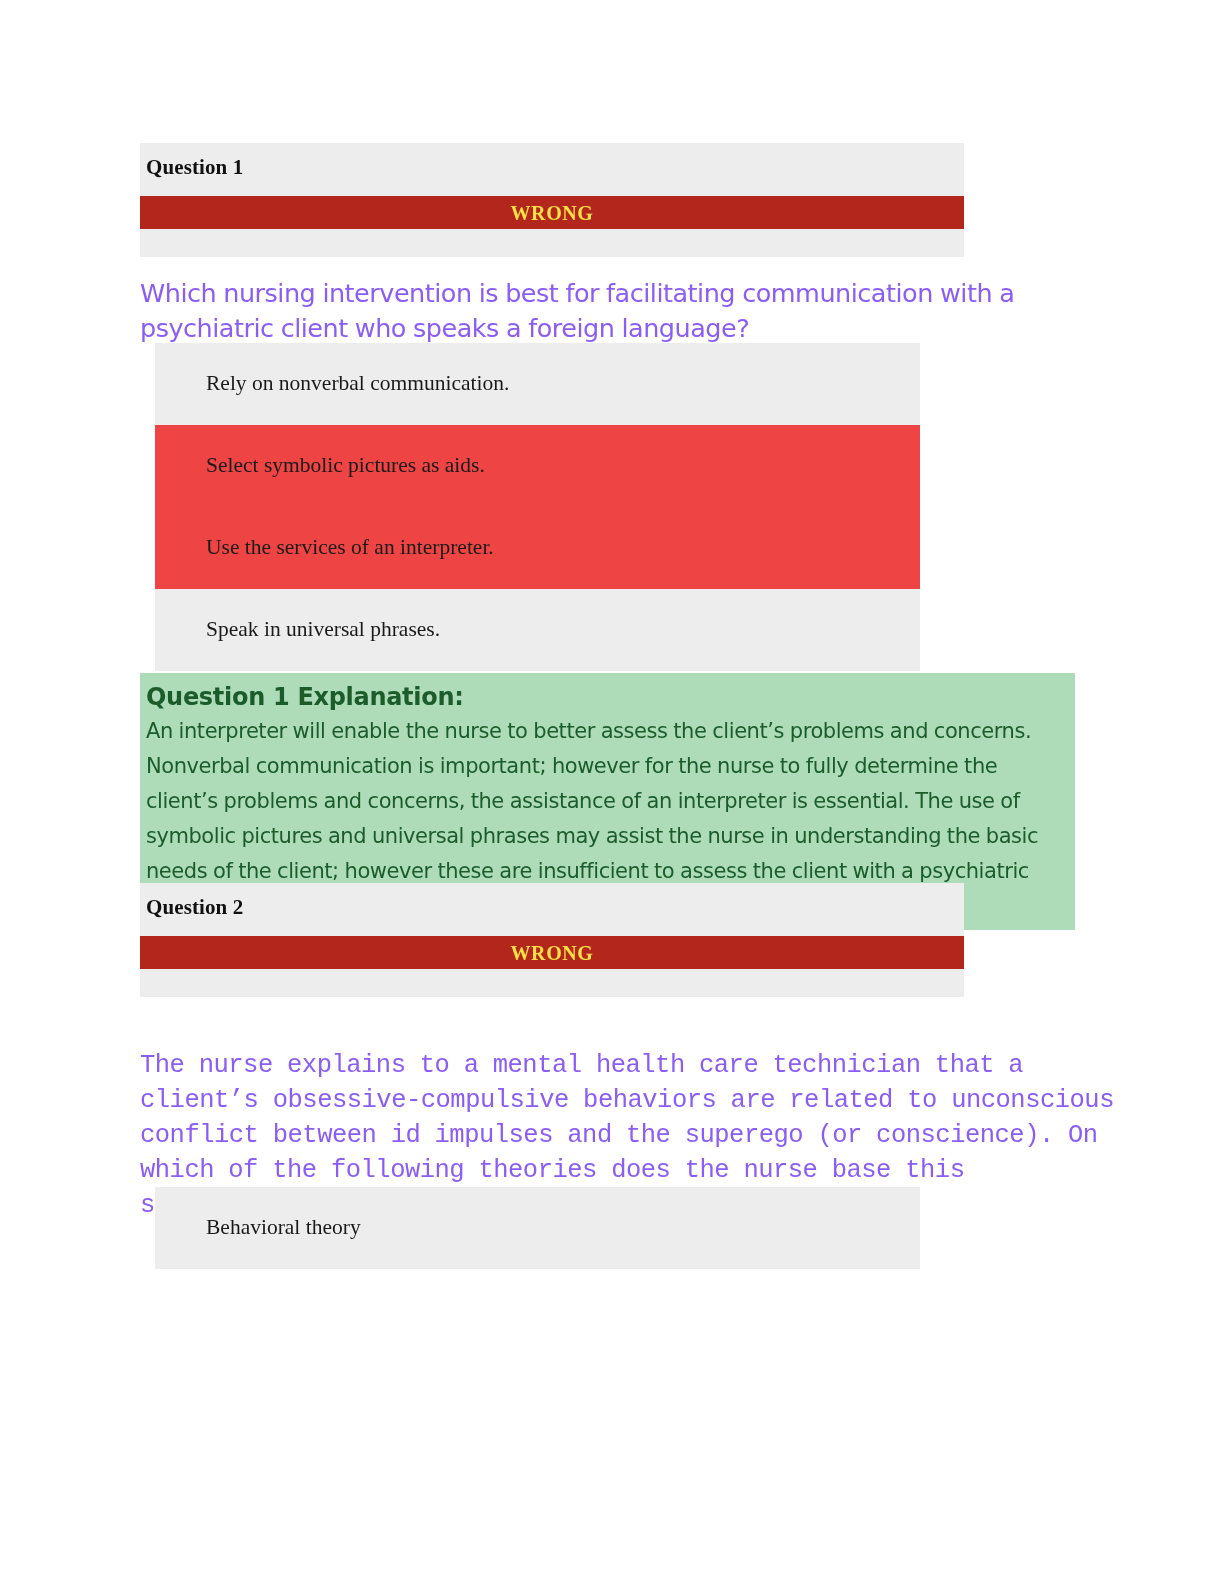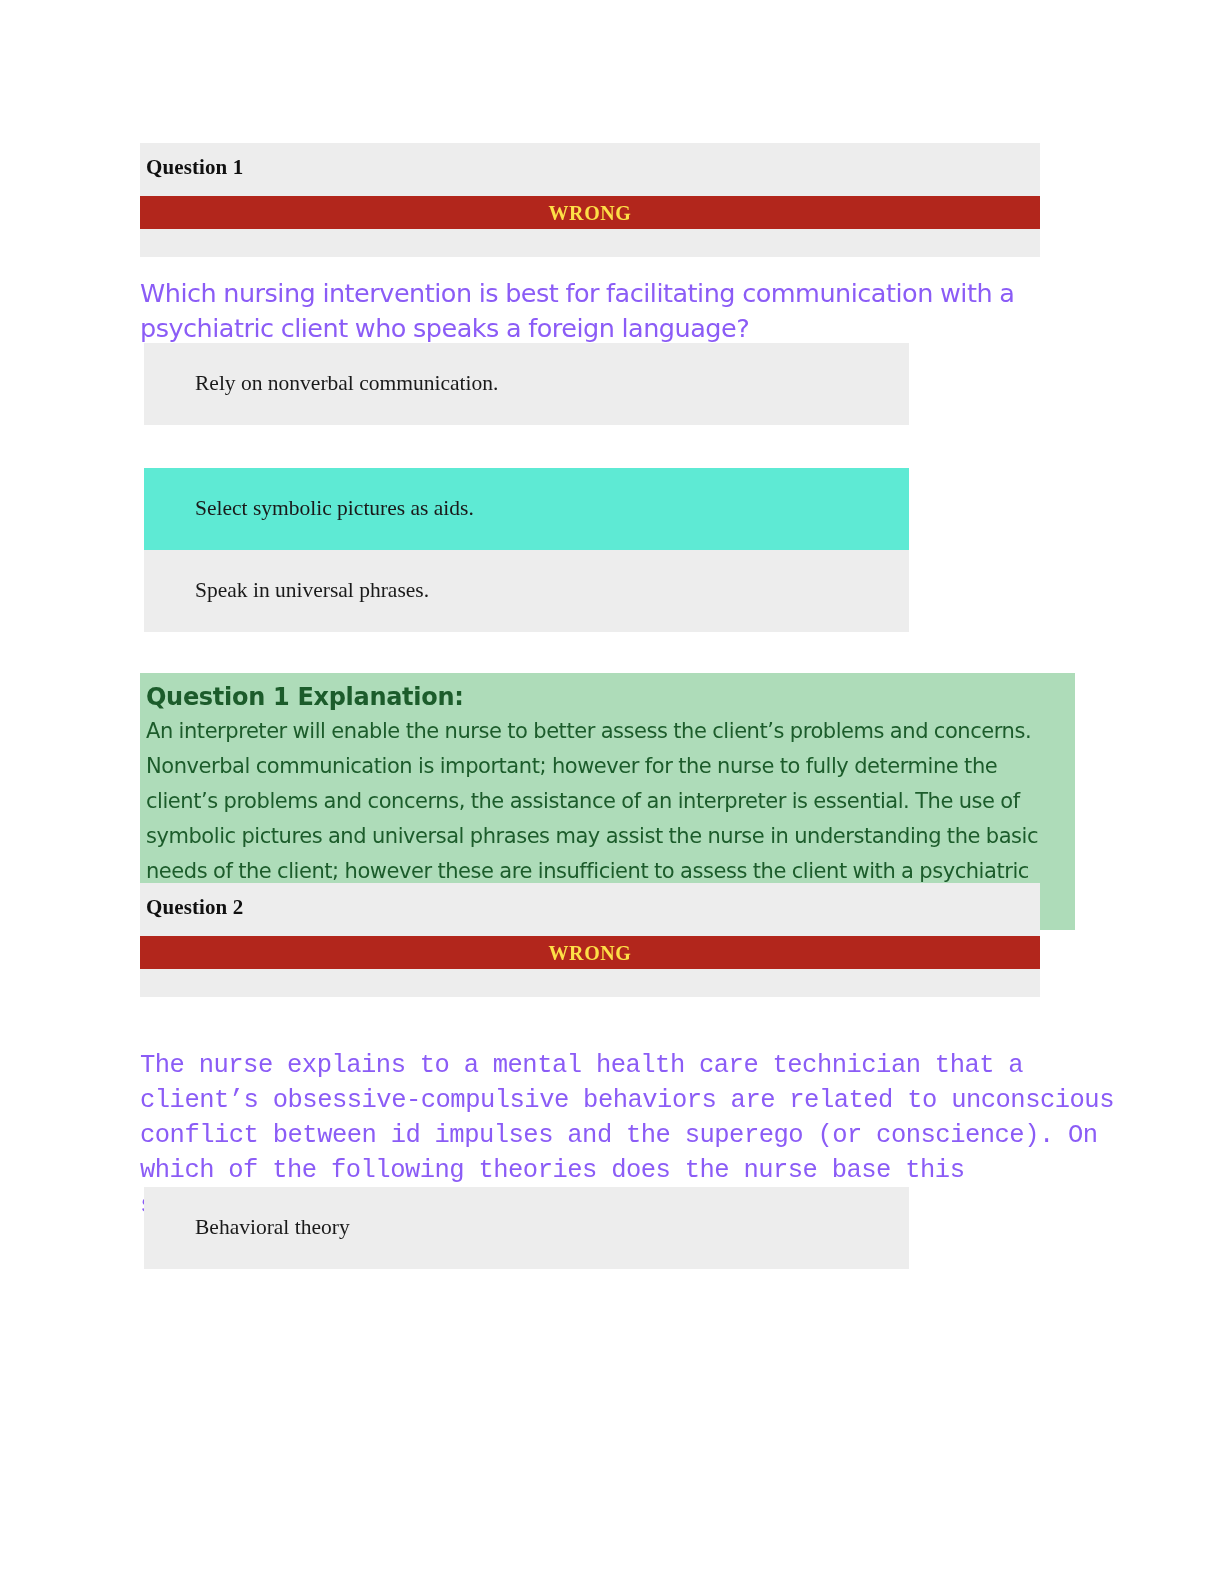--- a/index.html
+++ b/index.html
@@ -22,21 +22,21 @@
     top: 0;
     width: 1224px;
     height: 1584px;
     overflow: hidden;
   }
 
   
   .q-header {
     position: absolute;
     left: 140px;
-    width: 900px;
+    width: 824px;
     background: #ededed;
   }
   .q-header-label {
     font-family: "Liberation Serif", "DejaVu Serif", serif;
     font-weight: bold;
     font-size: 21px;
     color: #111111;
     padding: 14px 0 0 6px;
     line-height: 1.0;
     letter-spacing: 0.1px;
@@ -71,31 +71,31 @@
     line-height: 35px;
     color: #8b5cf6;
     font-weight: 400;
     letter-spacing: -0.5px;
     word-spacing: -0.5px;
   }
 
   
   .answers {
     position: absolute;
-    left: 144px;
+    left: 155px;
     width: 765px;
   }
   .answer-row {
     height: 82px;
     display: flex;
     align-items: center;
     box-sizing: border-box;
   }
   .answer-row.shaded { background: #ededed; }
-  .answer-row.plain  { background: #5eead4; margin-top: 43px; }
+  .answer-row.plain  { background: #ef4444; }
   .answer-text {
     font-family: "Liberation Serif", "DejaVu Serif", serif;
     font-size: 21.5px;
     color: #1a1a1a;
     padding-left: 51px;
     line-height: 1.2;
   }
 
   
   .explanation {
@@ -137,25 +137,25 @@
 
   <div class="q-stem" style="top:276px;">Which nursing intervention is best for facilitating communication with a psychiatric client who speaks a foreign language?</div>
 
   <div class="answers" style="top:343px;">
     <div class="answer-row shaded">
       <span class="answer-text">Rely on nonverbal communication.</span>
     </div>
     <div class="answer-row plain">
       <span class="answer-text">Select symbolic pictures as aids.</span>
     </div>
+    <div class="answer-row plain">
+      <span class="answer-text">Use the services of an interpreter.</span>
+    </div>
     <div class="answer-row shaded">
       <span class="answer-text">Speak in universal phrases.</span>
-    </div>
-    <div class="answer-row plain">
-      <span class="answer-text">Use the services of an interpreter.</span>
     </div>
   </div>
 
   <div class="explanation" style="top:673px;">
     <div class="explanation-title">Question 1 Explanation:</div>
     <div class="explanation-body">An interpreter will enable the nurse to better assess the client’s problems and concerns. Nonverbal communication is important; however for the nurse to fully determine the client’s problems and concerns, the assistance of an interpreter is essential. The use of symbolic pictures and universal phrases may assist the nurse in understanding the basic needs of the client; however these are insufficient to assess the client with a psychiatric problem.</div>
   </div>
 
   <div class="q-header" style="top:883px;">
     <div class="q-header-label">Question 2</div>

